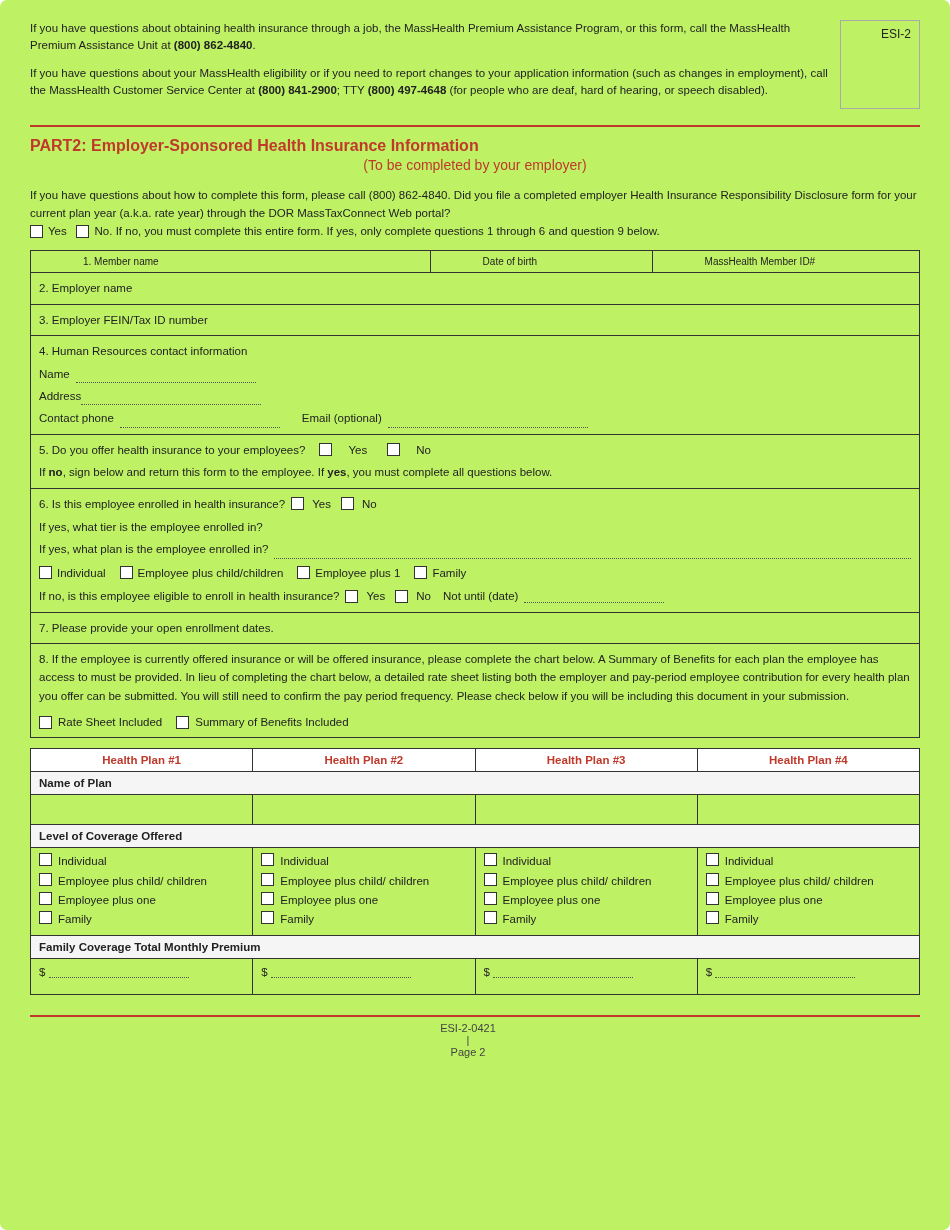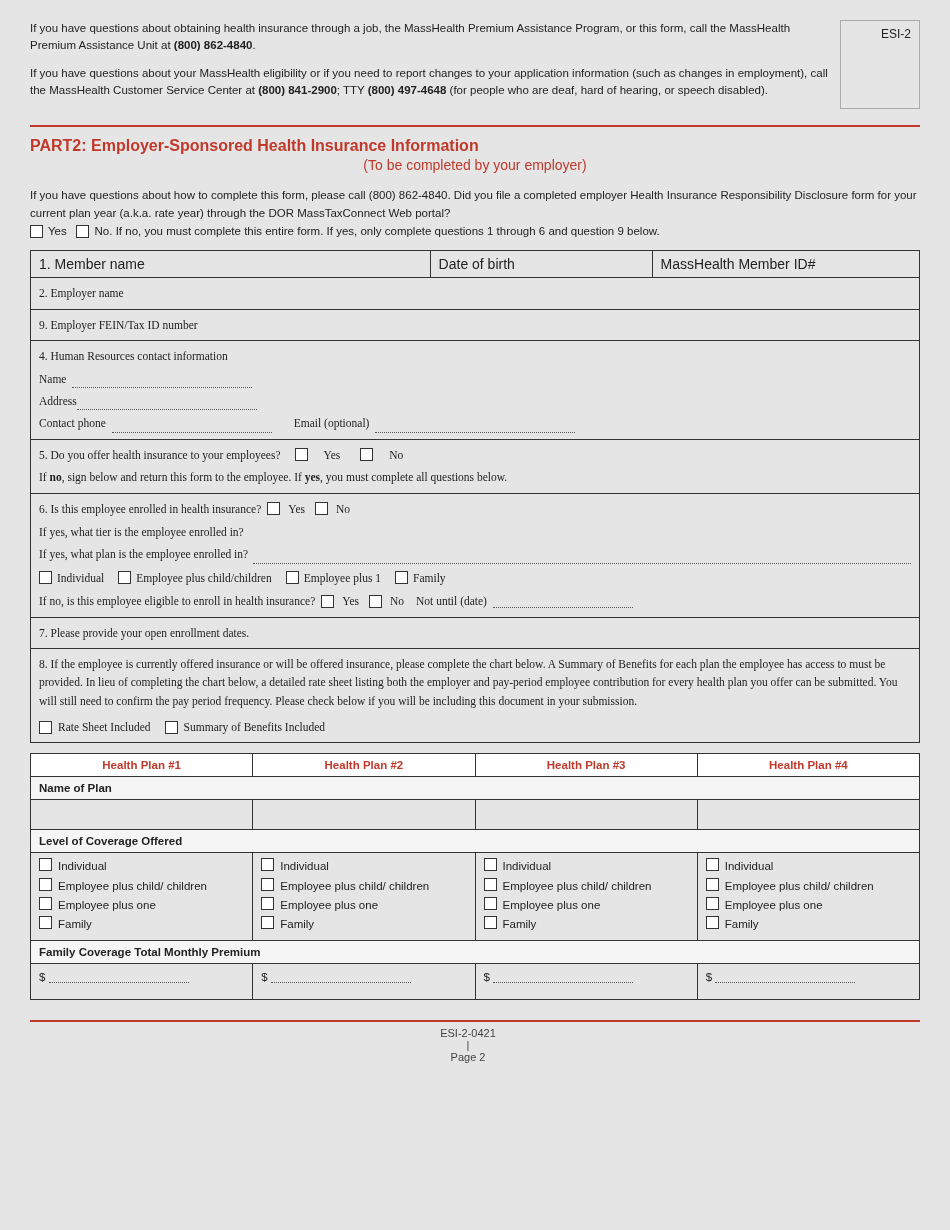--- a/index.html
+++ b/index.html
@@ -8,23 +8,24 @@
       font-size: 12px;
       color: #222;
       background: #fff;
       width: 950px;
       min-height: 1230px;
       padding: 0;
     }
     .page-wrapper {
       width: 950px;
       min-height: 1230px;
-      background: #e5e5e5;
+      background: #bef264;
       padding: 20px 30px 20px 30px;
       position: relative;
+      border-radius: 7px;
     }
     .header-section {
       display: flex;
       flex-direction: row;
       gap: 10px;
       margin-bottom: 16px;
     }
     .header-text {
       flex: 1;
       font-size: 11.5px;
@@ -87,21 +88,20 @@
 
     .main-sections {
       border: 1px solid #333;
       width: 100%;
     }
     .sec {
       border-bottom: 1px solid #333;
       padding: 6px 8px;
       font-size: 11.5px;
       line-height: 1.6;
-      font-family: Liberation Serif, serif;
     }
     .sec:last-child { border-bottom: none; }
 
     
     .health-table {
       width: 100%;
       border-collapse: collapse;
       margin-top: 10px;
       font-size: 11.5px;
     }
@@ -144,21 +144,22 @@
     }
     .footer-bar span { margin-right: 14px; }
     .member-row {
       display: grid;
       grid-template-columns: 45% 25% 30%;
       border-bottom: 1px solid #333;
     }
     .member-cell {
       padding: 5px 8px;
       border-right: 1px solid #333;
-      font-size: 14px;
+      font-size: 10px;
+      margin-left: 44px;
     }
     .member-cell:last-child { border-right: none; }
   </style>
 </head>
 <body>
 
 <div class="page-wrapper">
 
   <div class="header-section">
     <div class="header-text">
@@ -200,21 +201,21 @@
       <div class="member-cell">
         <span>MassHealth Member ID#</span>
       </div>
     </div>
 
     <div class="sec">
       <span>2. Employer name</span>
     </div>
 
     <div class="sec">
-      <span>9. Employer FEIN/Tax ID number</span>
+      <span>3. Employer FEIN/Tax ID number</span>
     </div>
 
     <div class="sec">
       <div style="margin-bottom:4px;">4. Human Resources contact information</div>
       <div style="display:flex; align-items:flex-end; gap:6px; margin-bottom:4px;">
         <span>Name</span>
         <span class="dotted-line"></span>
       </div>
       <div style="display:flex; align-items:flex-end; gap:0; margin-bottom:4px;">
         <span>Address</span>

